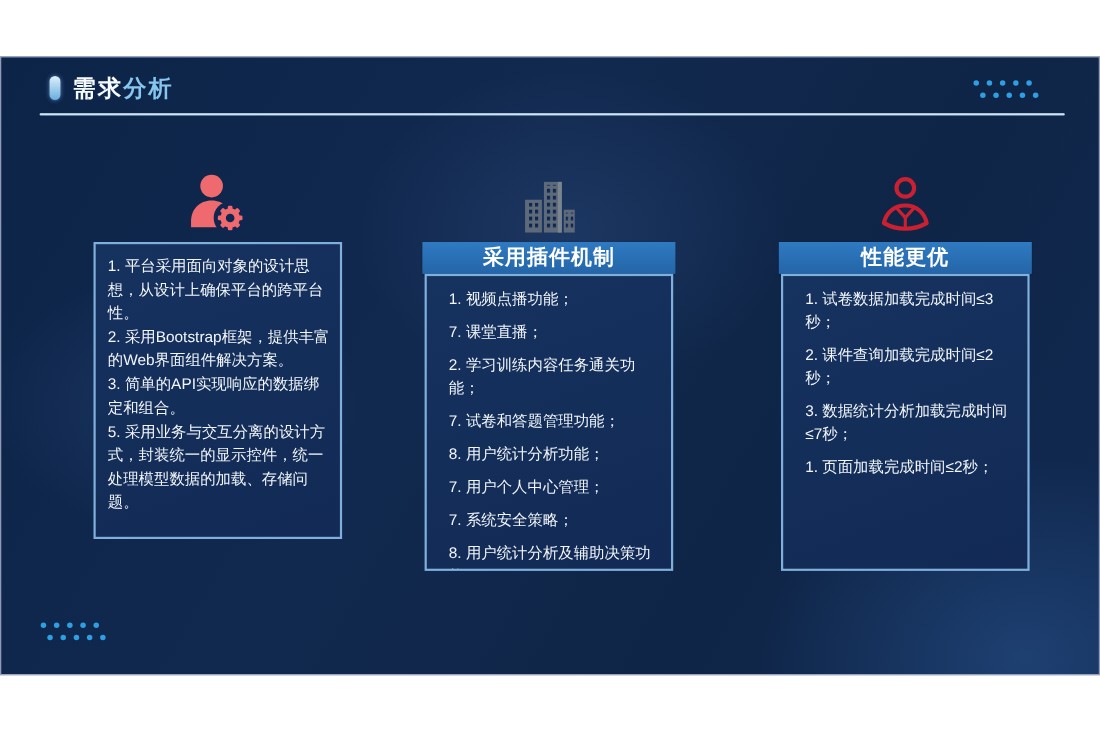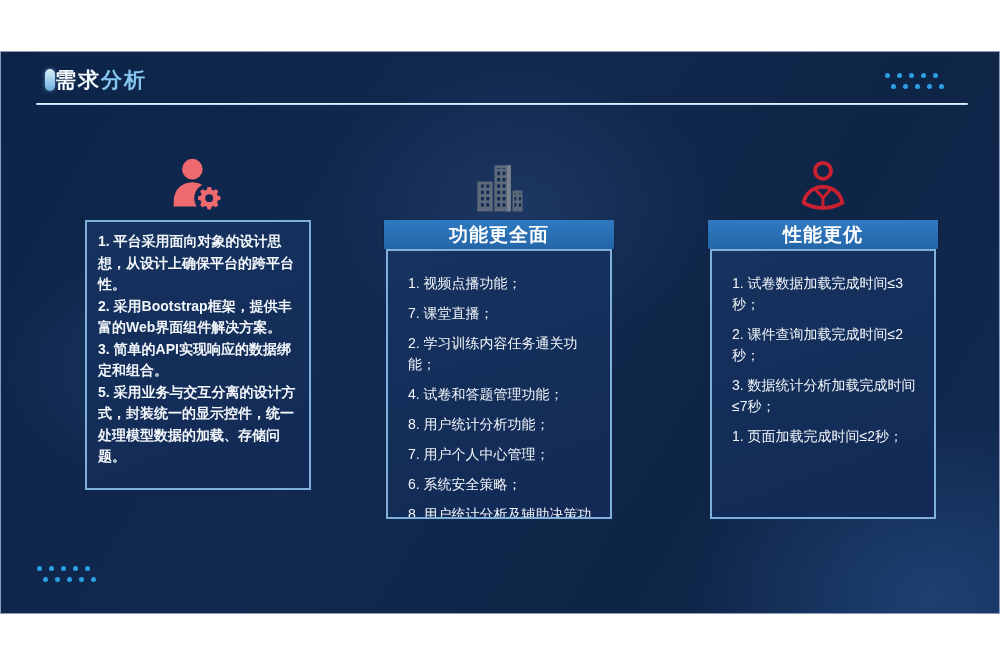--- a/index.html
+++ b/index.html
@@ -14,21 +14,21 @@
   body{font-family:"Liberation Sans","DejaVu Sans",sans-serif;background:var(--page-bg);position:relative;overflow:hidden;}
   .panel{
     position:absolute;left:0;top:51px;width:1000px;height:563px;
     border:1px solid var(--panel-border);
     background:
       radial-gradient(240px 170px at 16% 56%, rgba(46,78,130,.38), transparent 70%),
       radial-gradient(280px 210px at 52% 28%, rgba(50,86,140,.32), transparent 70%),
       radial-gradient(340px 260px at 93% 97%, rgba(48,95,160,.42), transparent 70%),
       linear-gradient(120deg,#0d2449,#12294f 40%,#0f2547 70%,#112a52);
   }
-  .title-row{position:absolute;left:44px;top:14px;display:flex;align-items:center;}
+  .title-row{position:absolute;left:44px;top:14px;display:flex;align-items:center;gap:11px;}
   .title-pill{width:10px;height:22px;border-radius:5px;
     background:linear-gradient(180deg,#dff0fb,#67aede);box-shadow:0 0 4px rgba(130,190,240,.6);}
   .page-title{font-size:21px;font-weight:700;letter-spacing:2px;color:var(--title-text);}
   .page-title .accent{color:var(--title-accent);}
   .divider{position:absolute;left:35px;top:51px;width:932px;height:2px;
     background:linear-gradient(180deg,#f0f8ff,#a8d4f2);border-radius:1px;}
   .dots{position:absolute;}
   .dots .row{display:flex;gap:7px;}
   .dots .row+.row{margin-top:6px;margin-left:6px;}
   .dot{width:5px;height:5px;border-radius:50%;background:var(--dot-blue);}
@@ -37,23 +37,23 @@
   .card-col{position:absolute;top:101px;width:230px;}
   .card-col.c1{left:82px;} .card-col.c2{left:383px;} .card-col.c3{left:707px;}
   .icon-wrap{height:62px;display:flex;align-items:flex-end;justify-content:center;margin-bottom:5px;}
   .card-header{height:29px;line-height:29px;text-align:center;color:#ffffff;
     font-size:19px;font-weight:700;letter-spacing:1px;
     background:linear-gradient(180deg,#2f7ac1,#2465a8);
     box-shadow:0 1px 2px rgba(0,0,0,.35);}
   .card-body{margin:0 2px;height:270px;border:2px solid var(--card-border);
     background:linear-gradient(160deg,#16325f,#122a55);
     color:var(--body-text);font-size:14px;overflow:hidden;}
-  .card-body.dense{padding:9px 9px 0 11px;line-height:21.5px;font-weight:bold;}
+  .card-body.dense{padding:9px 9px 0 11px;line-height:21.5px;}
   .card-body.dense p{margin:0;}
-  .card-body.list{padding:22px 10px 0 20px;line-height:21px;}
+  .card-body.list{padding:10px 10px 0 20px;line-height:21px;}
   .card-body.list p{margin:0 0 9px 0;}
   .fill-salmon{fill:var(--icon-salmon);} .fill-navy{fill:var(--panel-bg);}
   .fill-gray{fill:var(--icon-gray);} .fill-gray-light{fill:var(--icon-gray-light);}
   .stroke-red{stroke:var(--icon-red);fill:none;}
 </style>
 </head>
 <body>
 
 <div class="panel">
 
@@ -150,29 +150,29 @@
         </defs>
         <rect class="fill-gray" x="8" y="25" width="17" height="33"></rect>
         <rect x="10.5" y="28" width="12" height="27" fill="url(#win)"></rect>
         <rect class="fill-gray" x="27" y="7" width="18" height="51"></rect>
         <rect class="fill-gray-light" x="41" y="7" width="4" height="51"></rect>
         <rect x="29.5" y="10" width="11" height="44" fill="url(#win)"></rect>
         <rect class="fill-gray" x="47" y="35" width="11" height="23"></rect>
         <rect x="49" y="38" width="7.5" height="17" fill="url(#win)"></rect>
       </svg>
     </div>
-    <div class="card-header">功能更全面</div>
+    <div class="card-header">采用插件机制</div>
     <div class="card-body list">
       <p>1. 视频点播功能；</p>
       <p>7. 课堂直播；</p>
       <p>2. 学习训练内容任务通关功能；</p>
-      <p>4. 试卷和答题管理功能；</p>
+      <p>7. 试卷和答题管理功能；</p>
       <p>8. 用户统计分析功能；</p>
       <p>7. 用户个人中心管理；</p>
-      <p>6. 系统安全策略；</p>
+      <p>7. 系统安全策略；</p>
       <p>8. 用户统计分析及辅助决策功能。</p>
     </div>
   </div>
 
   <div class="card-col c3">
     <div class="icon-wrap">
       <svg width="54" height="58" viewBox="0 0 64 64">
         <circle class="stroke-red" cx="32" cy="14" r="9.5" stroke-width="4.5"></circle>
         <path class="stroke-red" stroke-width="4.5" stroke-linejoin="round" d="M9 52 C11 41 20 33 32 33 C44 33 53 41 55 52 C47 56.5 40 58 32 58 C24 58 17 56.5 9 52 Z"></path>
         <path class="stroke-red" stroke-width="3.4" stroke-linejoin="round" stroke-linecap="round" d="M22 35 L32 46 L42 35"></path>

